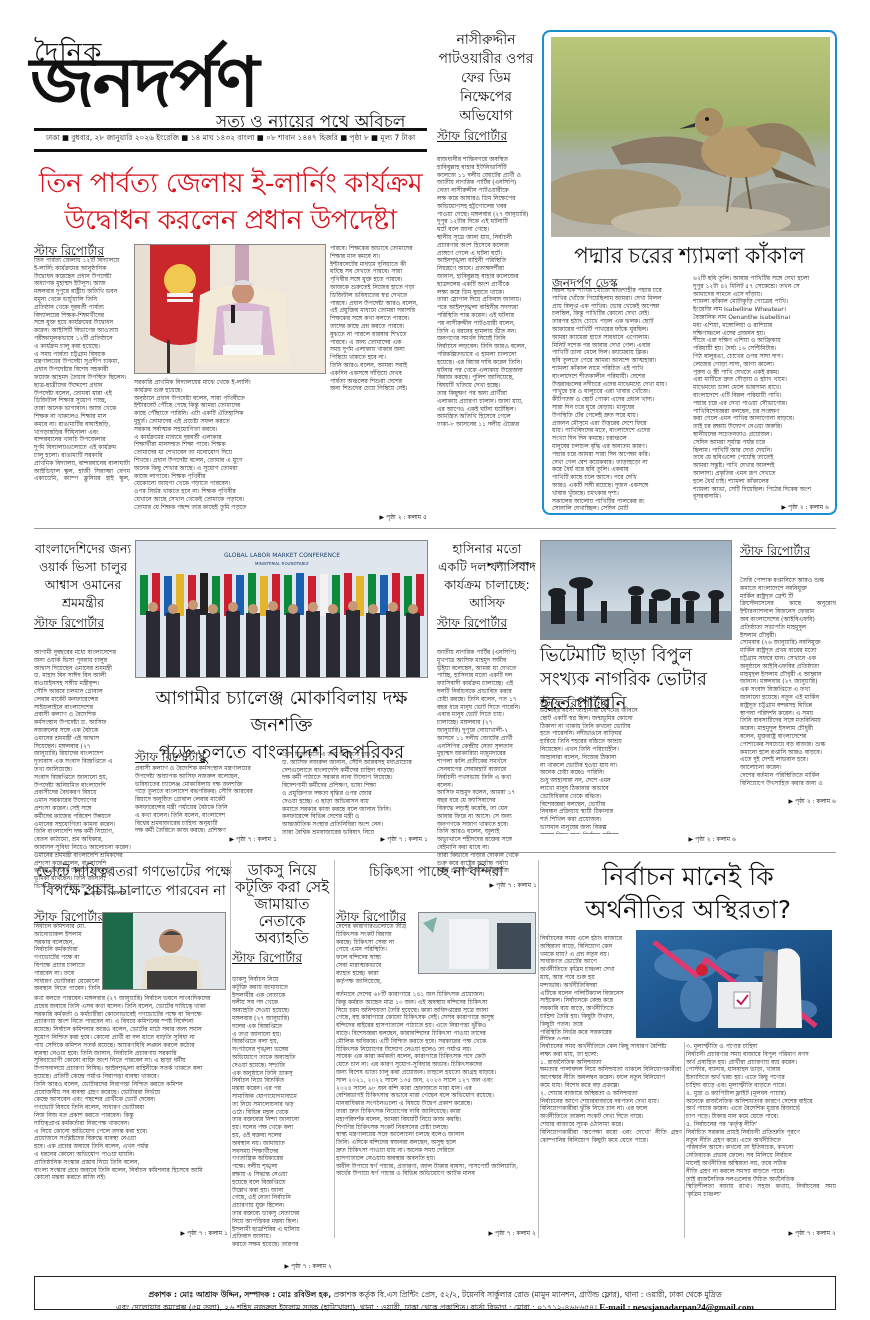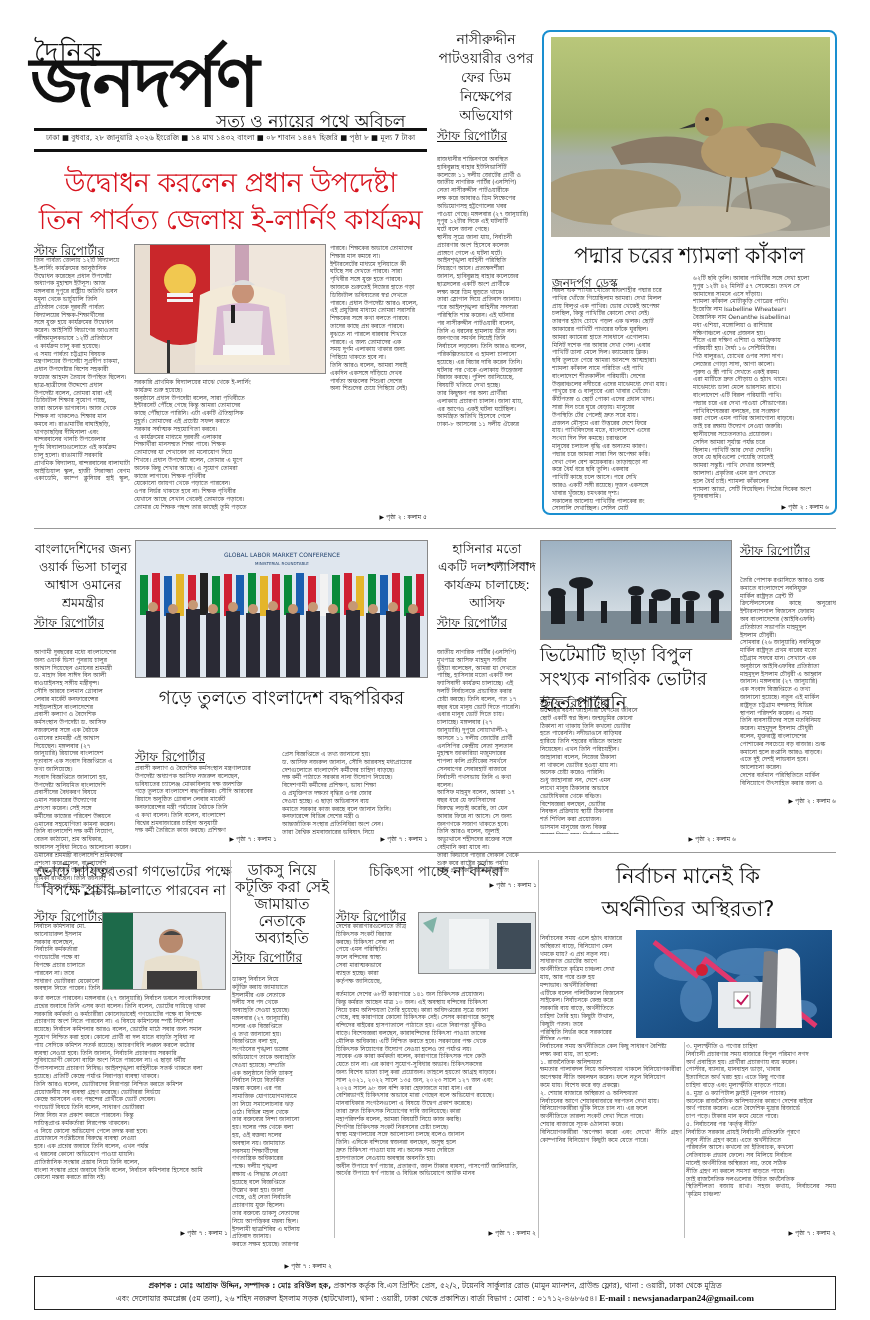--- a/index.html
+++ b/index.html
@@ -23,21 +23,21 @@
   .photo { border: 1px solid #888; overflow: hidden; }
 
   .head-black { text-align: center; font-family: "DejaVu Sans", sans-serif; color: #111; }
   .col-rule { background: #bbb; width: 1px; }
   .hr { background: #999; height: 1px; }
 
   
   .feature { left: 542px; top: 30px; width: 295px; height: 485px; border: 2px solid #1a8fd0; border-radius: 8px; }
 
   
-  .footer { left: 34px; top: 1276px; width: 802px; height: 34px; border: 1.5px solid #222; font-size: 7.6px; text-align: center; line-height: 13px; padding-top: 2px; font-family: "DejaVu Sans", sans-serif; }
+  .footer { left: 34px; top: 1276px; width: 802px; height: 34px; border: 1.5px solid #222; font-size: 7.6px; text-align: center; line-height: 13px; padding-top: 11px; font-family: "DejaVu Sans", sans-serif; }
   .footer b { font-weight: bold; }
   .footer .email { font-family: "Liberation Serif", serif; font-size: 9px; }
 </style>
 </head>
 <body>
 
 <div class="abs mast-small">দৈনিক</div>
 <div class="abs mast-big">জনদর্পণ</div>
 <div class="abs mast-tag">সত্য ও ন্যায়ের পথে অবিচল</div>
 <div class="abs rule" style="top:128px;height:3px;"></div>
@@ -174,22 +174,22 @@
       <span class="ln">আমরা সন্তুষ্ট। পাখি দেখার আনন্দই</span>
       <span class="ln">আলাদা। প্রকৃতির এমন রূপ দেখতে</span>
       <span class="ln">হলে ধৈর্য চাই। শ্যামলা কাঁকালের</span>
       <span class="ln">শ্যামলা আভা, সেটি দিয়েছিল। পিঠের দিকের অংশ</span>
       <span class="ln">ধূসরবাদামি।</span>
     </div>
   <div class="abs jump" style="left:149px;top:470px;width:136px;">▶ পৃষ্ঠা ২ : কলাম ৬</div>
 </div>
 
 <div class="abs lead-head">
+  <div>তিন পার্বত্য জেলায় ই-লার্নিং কার্যক্রম</div>
   <div>উদ্বোধন করলেন প্রধান উপদেষ্টা</div>
-  <div>তিন পার্বত্য জেলায় ই-লার্নিং কার্যক্রম</div>
 </div>
 <div class="abs byline" style="left:34px;top:242px;">স্টাফ রিপোর্টার</div>
 <div class="abs text" style="left:34px;top:256px;width:96px;height:256px;">
     <span class="ln">তিন পার্বত্য জেলায় ১২টি বিদ্যালয়ে</span>
     <span class="ln">ই-লার্নিং কার্যক্রমের আনুষ্ঠানিক</span>
     <span class="ln">উদ্বোধন করেছেন প্রধান উপদেষ্টা</span>
     <span class="ln">অধ্যাপক মুহাম্মদ ইউনূস। আজ</span>
     <span class="ln">মঙ্গলবার দুপুরে রাষ্ট্রীয় অতিথি ভবন</span>
     <span class="ln">যমুনা থেকে ভার্চুয়ালি তিনি</span>
     <span class="ln">প্রতিষ্ঠান থেকে দূরবর্তী পার্বত্য</span>
@@ -378,20 +378,21 @@
         <circle cx="197" cy="68" r="5"></circle>
         <circle cx="217" cy="65" r="5"></circle>
         <circle cx="237" cy="68" r="5"></circle>
       <circle cx="257" cy="66" r="5"></circle>
         <circle cx="277" cy="68" r="5"></circle>
     </g>
   </svg>
 </div>
 
 <div class="abs head-black" style="left:135px;top:684px;width:293px;font-size:18.5px;line-height:27px;">
+  <div>আগামীর চ্যালেঞ্জ মোকাবিলায় দক্ষ জনশক্তি</div>
   <div>গড়ে তুলতে বাংলাদেশ বদ্ধপরিকর</div>
 </div>
 <div class="abs byline" style="left:135px;top:748px;">স্টাফ রিপোর্টার</div>
 <div class="abs text" style="left:135px;top:764px;width:142px;height:70px;">
     <span class="ln">প্রবাসী কল্যাণ ও বৈদেশিক কর্মসংস্থান মন্ত্রণালয়ের</span>
     <span class="ln">উপদেষ্টা অধ্যাপক আসিফ নজরুল বলেছেন,</span>
     <span class="ln">ভবিষ্যতের চ্যালেঞ্জ মোকাবিলায় দক্ষ জনশক্তি</span>
     <span class="ln">গড়ে তুলতে বাংলাদেশ বদ্ধপরিকর। সৌদি আরবের</span>
     <span class="ln">রিয়াদে অনুষ্ঠিত গ্লোবাল লেবার মার্কেট</span>
     <span class="ln">কনফারেন্সের মন্ত্রী পর্যায়ের বৈঠকে তিনি</span>
@@ -679,21 +680,21 @@
     <span class="ln">শিগগির চিকিৎসক সংকট নিরসনের চেষ্টা চলছে।</span>
     <span class="ln">স্বাস্থ্য মন্ত্রণালয়ের সঙ্গে আলোচনা চলছে বলেও জানান</span>
     <span class="ln">তিনি। এদিকে বন্দিদের স্বজনরা বলছেন, অসুস্থ হলে</span>
     <span class="ln">দ্রুত চিকিৎসা পাওয়া যায় না। অনেক সময় দেরিতে</span>
     <span class="ln">হাসপাতালে নেওয়ায় অবস্থার অবনতি হয়।</span>
     <span class="ln">অধীন উপায়ে স্বর্ণ পাচার, প্রতারণা, জাল টাকার ব্যবসা, পাসপোর্ট জালিয়াতি,</span>
     <span class="ln">অর্থের উপায়ে স্বর্ণ পাচার ও বিভিন্ন অভিযোগে আটক মানব</span>
   </div>
 <div class="abs jump" style="left:336px;top:1228px;width:200px;">▶ পৃষ্ঠা ৭ : কলাম ২</div>
 
-<div class="abs head-black" style="left:540px;top:860px;width:296px;font-size:21px;line-height:33px;">
+<div class="abs head-black" style="left:540px;top:860px;width:296px;font-size:25px;line-height:33px;">
   <div>নির্বাচন মানেই কি</div>
   <div>অর্থনীতির অস্থিরতা?</div>
 </div>
 <div class="abs photo" style="left:636px;top:930px;width:196px;height:108px;border:none;">
   <svg width="196" height="108" viewBox="0 0 196 108">
     <defs>
         <linearGradient id="ecoG" x1="0" y1="0" x2="1" y2="1">
           <stop offset="0" stop-color="#2a6aa6"></stop>
           <stop offset="1" stop-color="#0f3d6e"></stop>
         </linearGradient>

